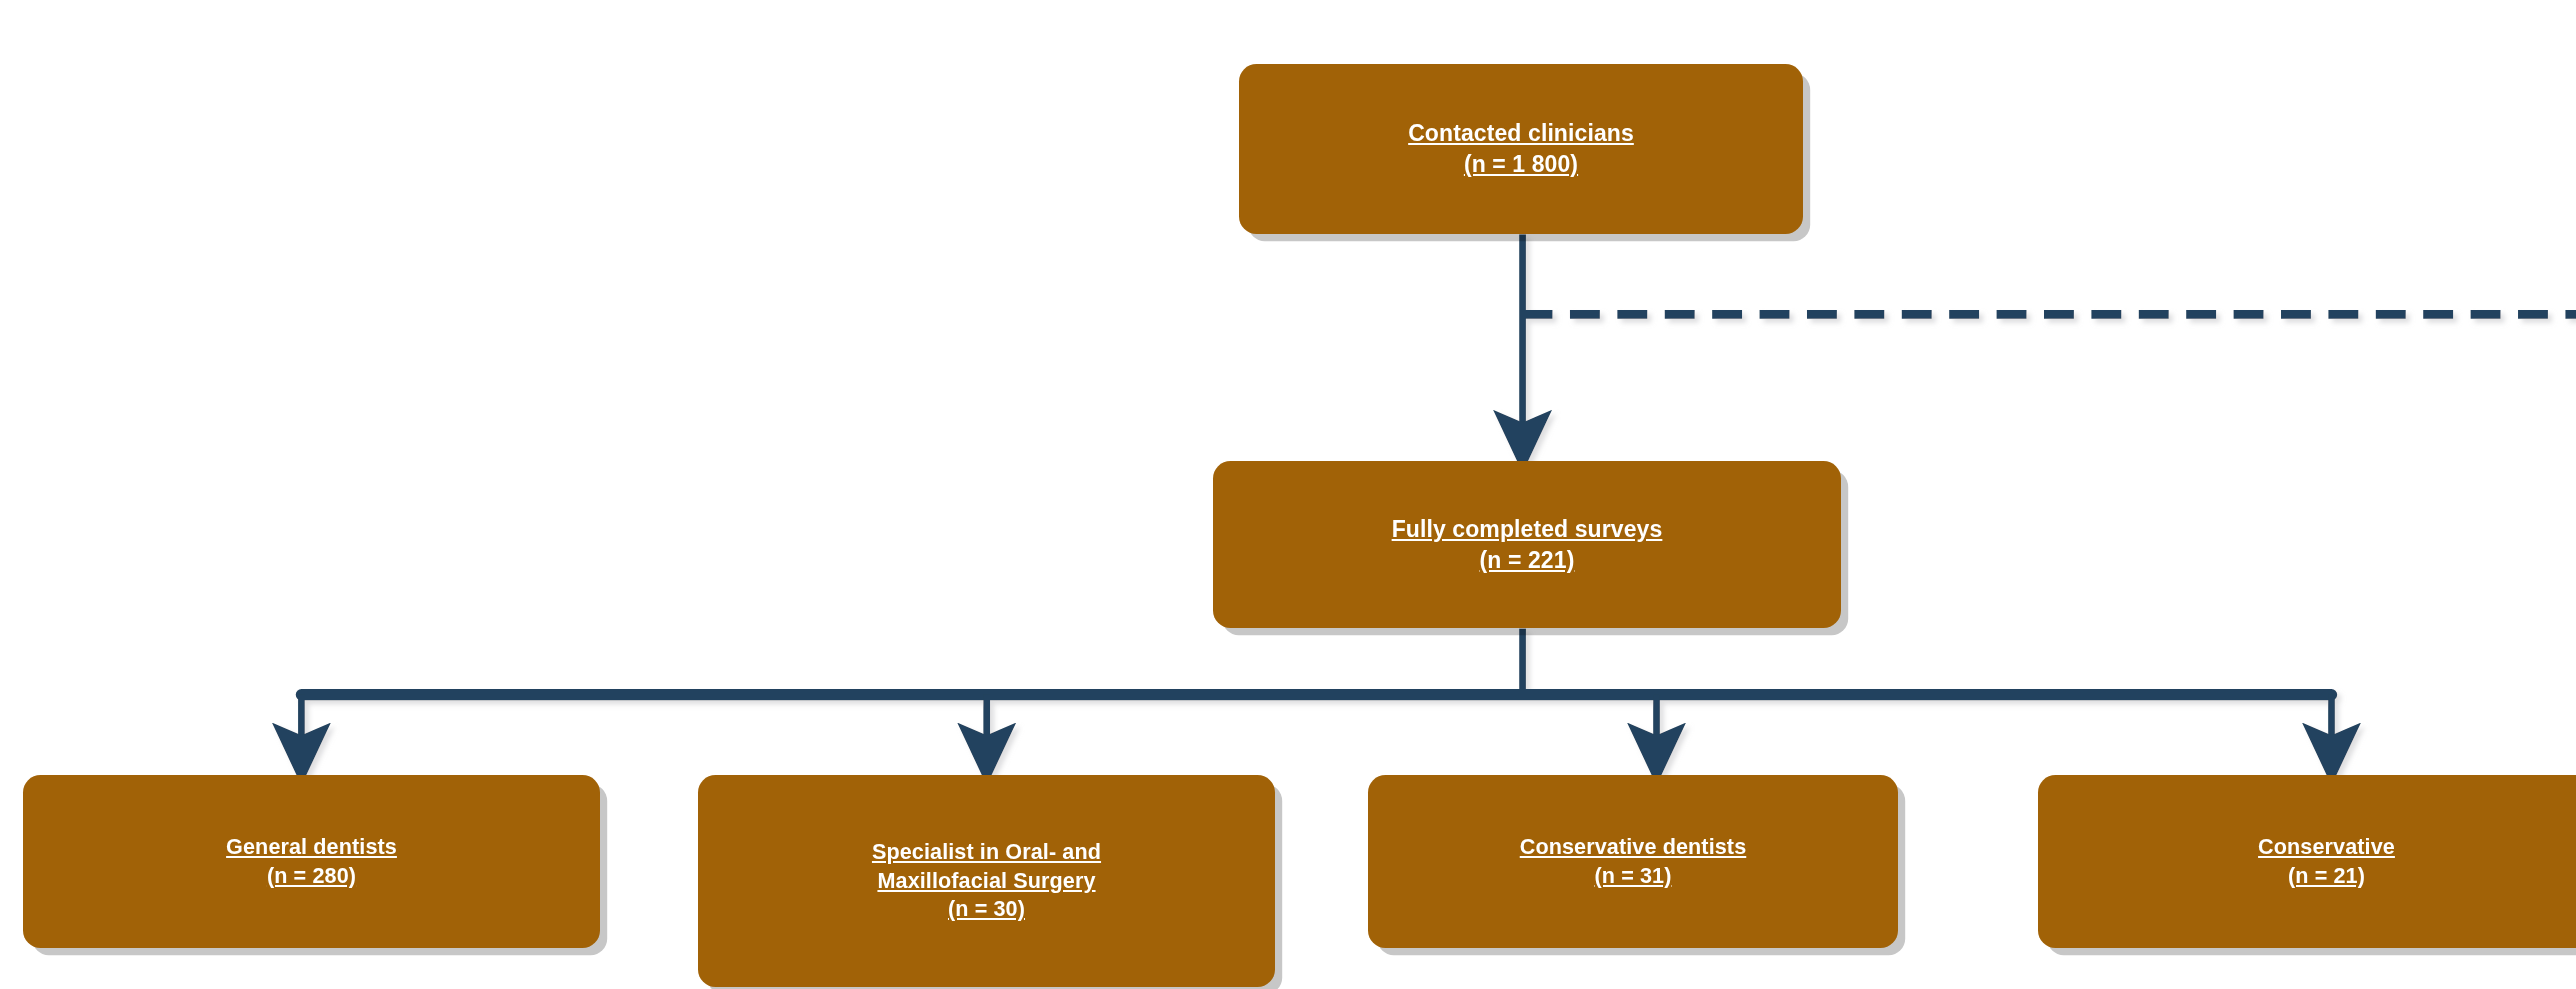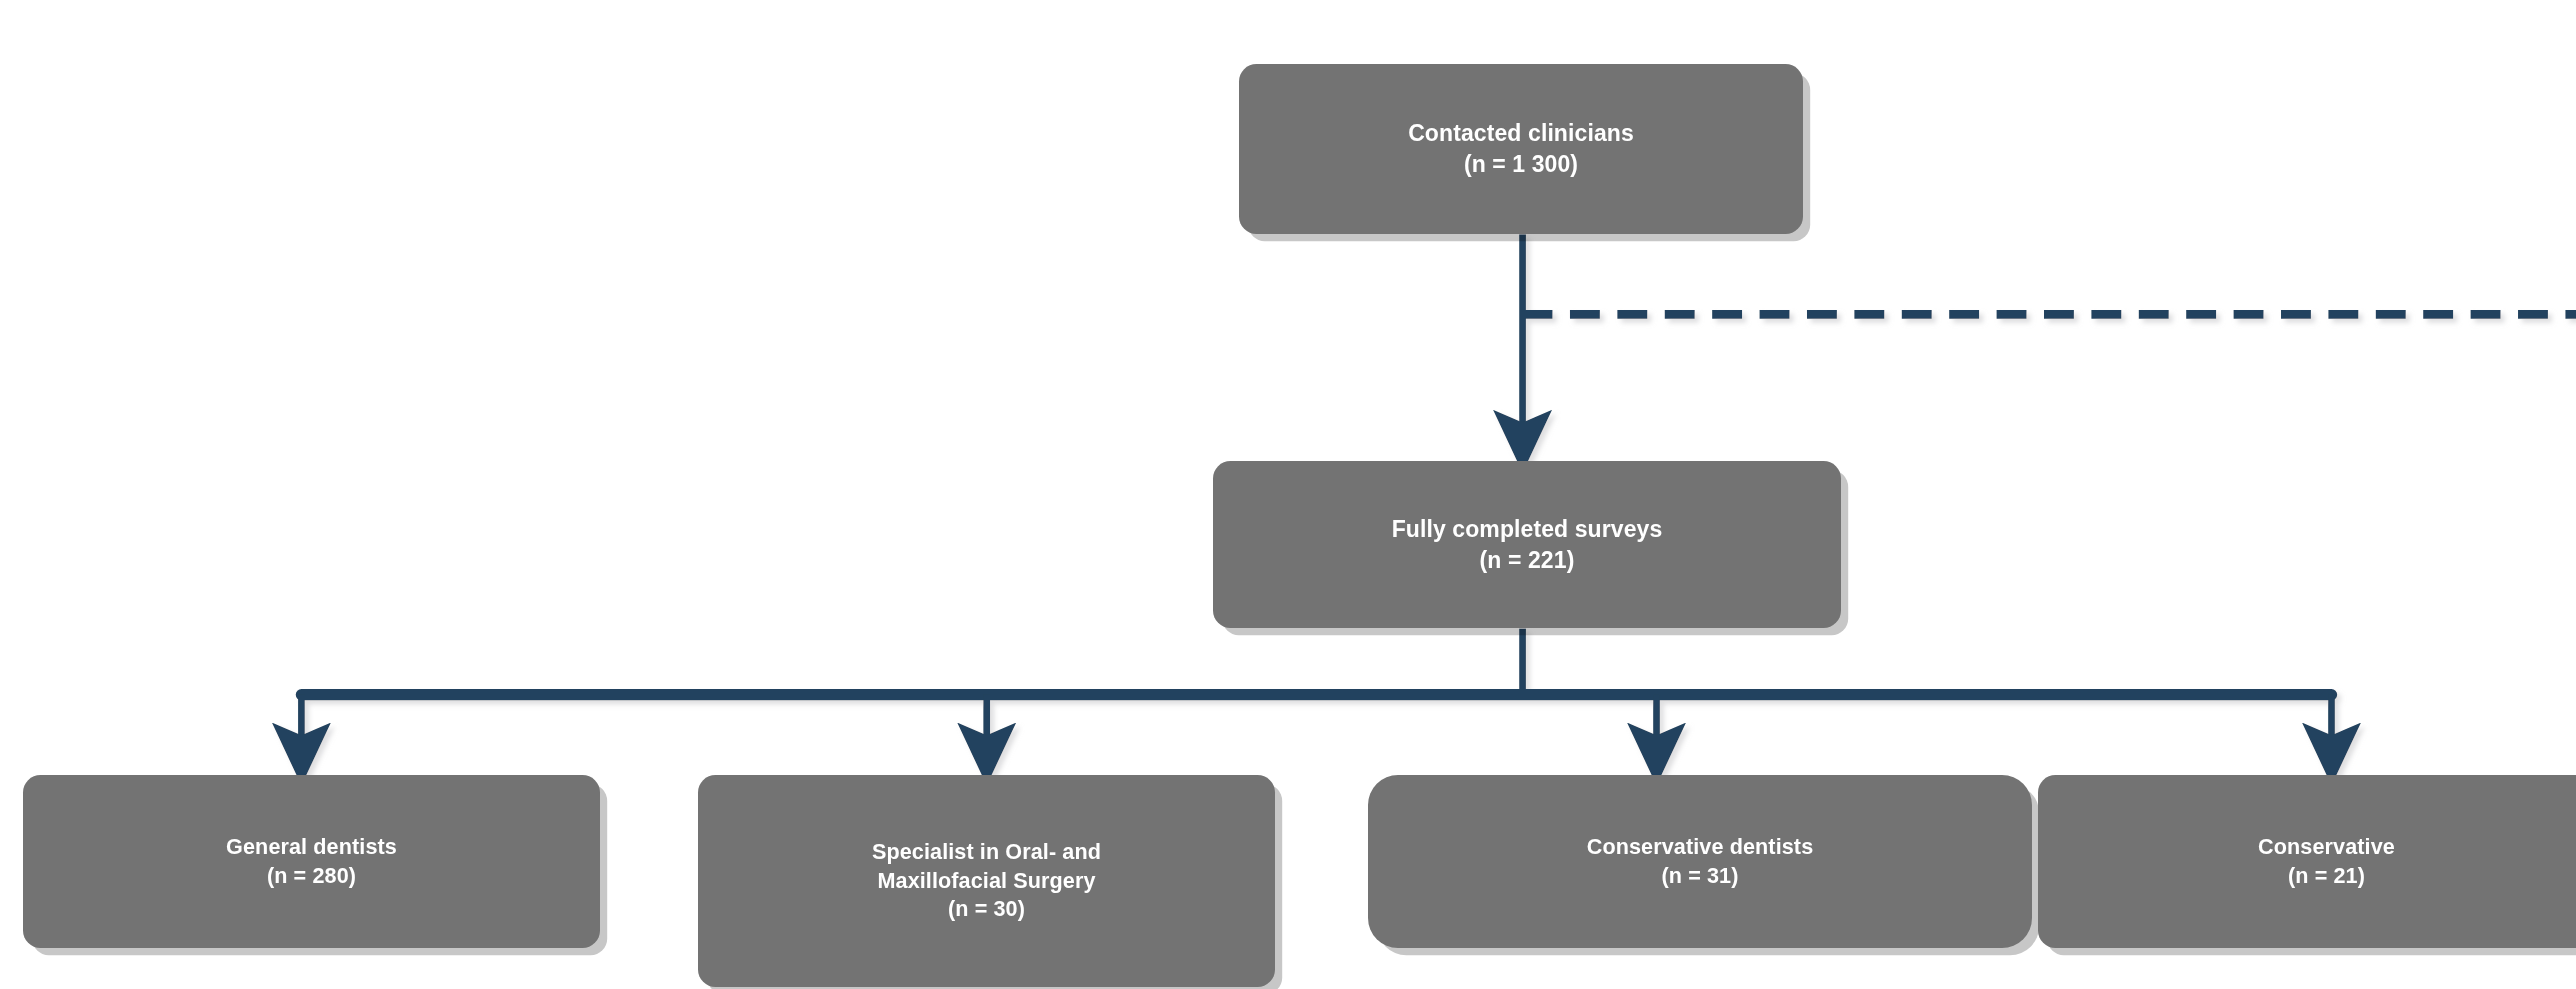--- a/index.html
+++ b/index.html
@@ -28,40 +28,41 @@
     flex-direction:column;
     align-items:center;
     justify-content:center;
     text-align:center;
     border-radius:17.5px;
     box-shadow:8.2px 8.2px 0 -1px rgba(0,0,0,0.22);
     padding:5.2px 13.4px;
     z-index:3;
   }
   .node.blue{
-    background:#737373;
+    background:#a16207;
     color:#ffffff;
+    text-decoration:underline;
   }
   .node .line{
     display:block;
     font-weight:bold;
     letter-spacing:0.1px;
     line-height:1.34;
     white-space:nowrap;
   }
   
   .fs-lg .line{ font-size:23px; }
   .fs-md .line{ font-size:21.6px; }
 
   
   #n-contacted   { left:1239px; top:64px;  width:564px; height:170px; }
   #n-full        { left:1213px; top:461px;  width:628px; height:167px; }
   #n-general     { left:23px;   top:775px; width:577px; height:173px; }
   #n-specialist  { left:698px; top:775px; width:577px; height:212px;justify-content:center; }
-  #n-conserv     { left:1368px; top:775px; width:664px; height:173px;border-radius:30px; }
+  #n-conserv     { left:1368px; top:775px; width:530px; height:173px; }
   #n-ortho       { left:2038px; top:775px; width:577px; height:173px; }
 </style>
 </head>
 <body>
 
 <div id="stage">
 
   <svg id="edges" viewBox="0 0 6393 1921" width="3294" height="990" xmlns="http://www.w3.org/2000/svg">
     <defs>
       <marker id="arrowNavy" markerWidth="10" markerHeight="10" refX="4.6" refY="5" orient="auto" markerUnits="strokeWidth">
@@ -98,21 +99,21 @@
       <path d="M3215,1348 L3215,1462" fill="none" stroke="#23435E" stroke-width="13" marker-end="url(#arrowNavy)"></path>
 
       <path d="M4525,1348 L4525,1462" fill="none" stroke="#23435E" stroke-width="13" marker-end="url(#arrowNavy)"></path>
     </g>
 
     <path d="M5795,1220 L5795,1470" fill="none" stroke="#101010" stroke-width="5" marker-end="url(#arrowBlack)"></path>
   </svg>
 
   <div class="node blue fs-lg" id="n-contacted">
     <span class="line">Contacted clinicians</span>
-    <span class="line">(n = 1 300)</span>
+    <span class="line">(n = 1 800)</span>
   </div>
 
   <div class="node blue fs-lg" id="n-full">
     <span class="line">Fully completed surveys</span>
     <span class="line">(n = 221)</span>
   </div>
 
   <div class="node blue fs-md" id="n-general">
     <span class="line">General dentists</span>
     <span class="line">(n = 280)</span>

